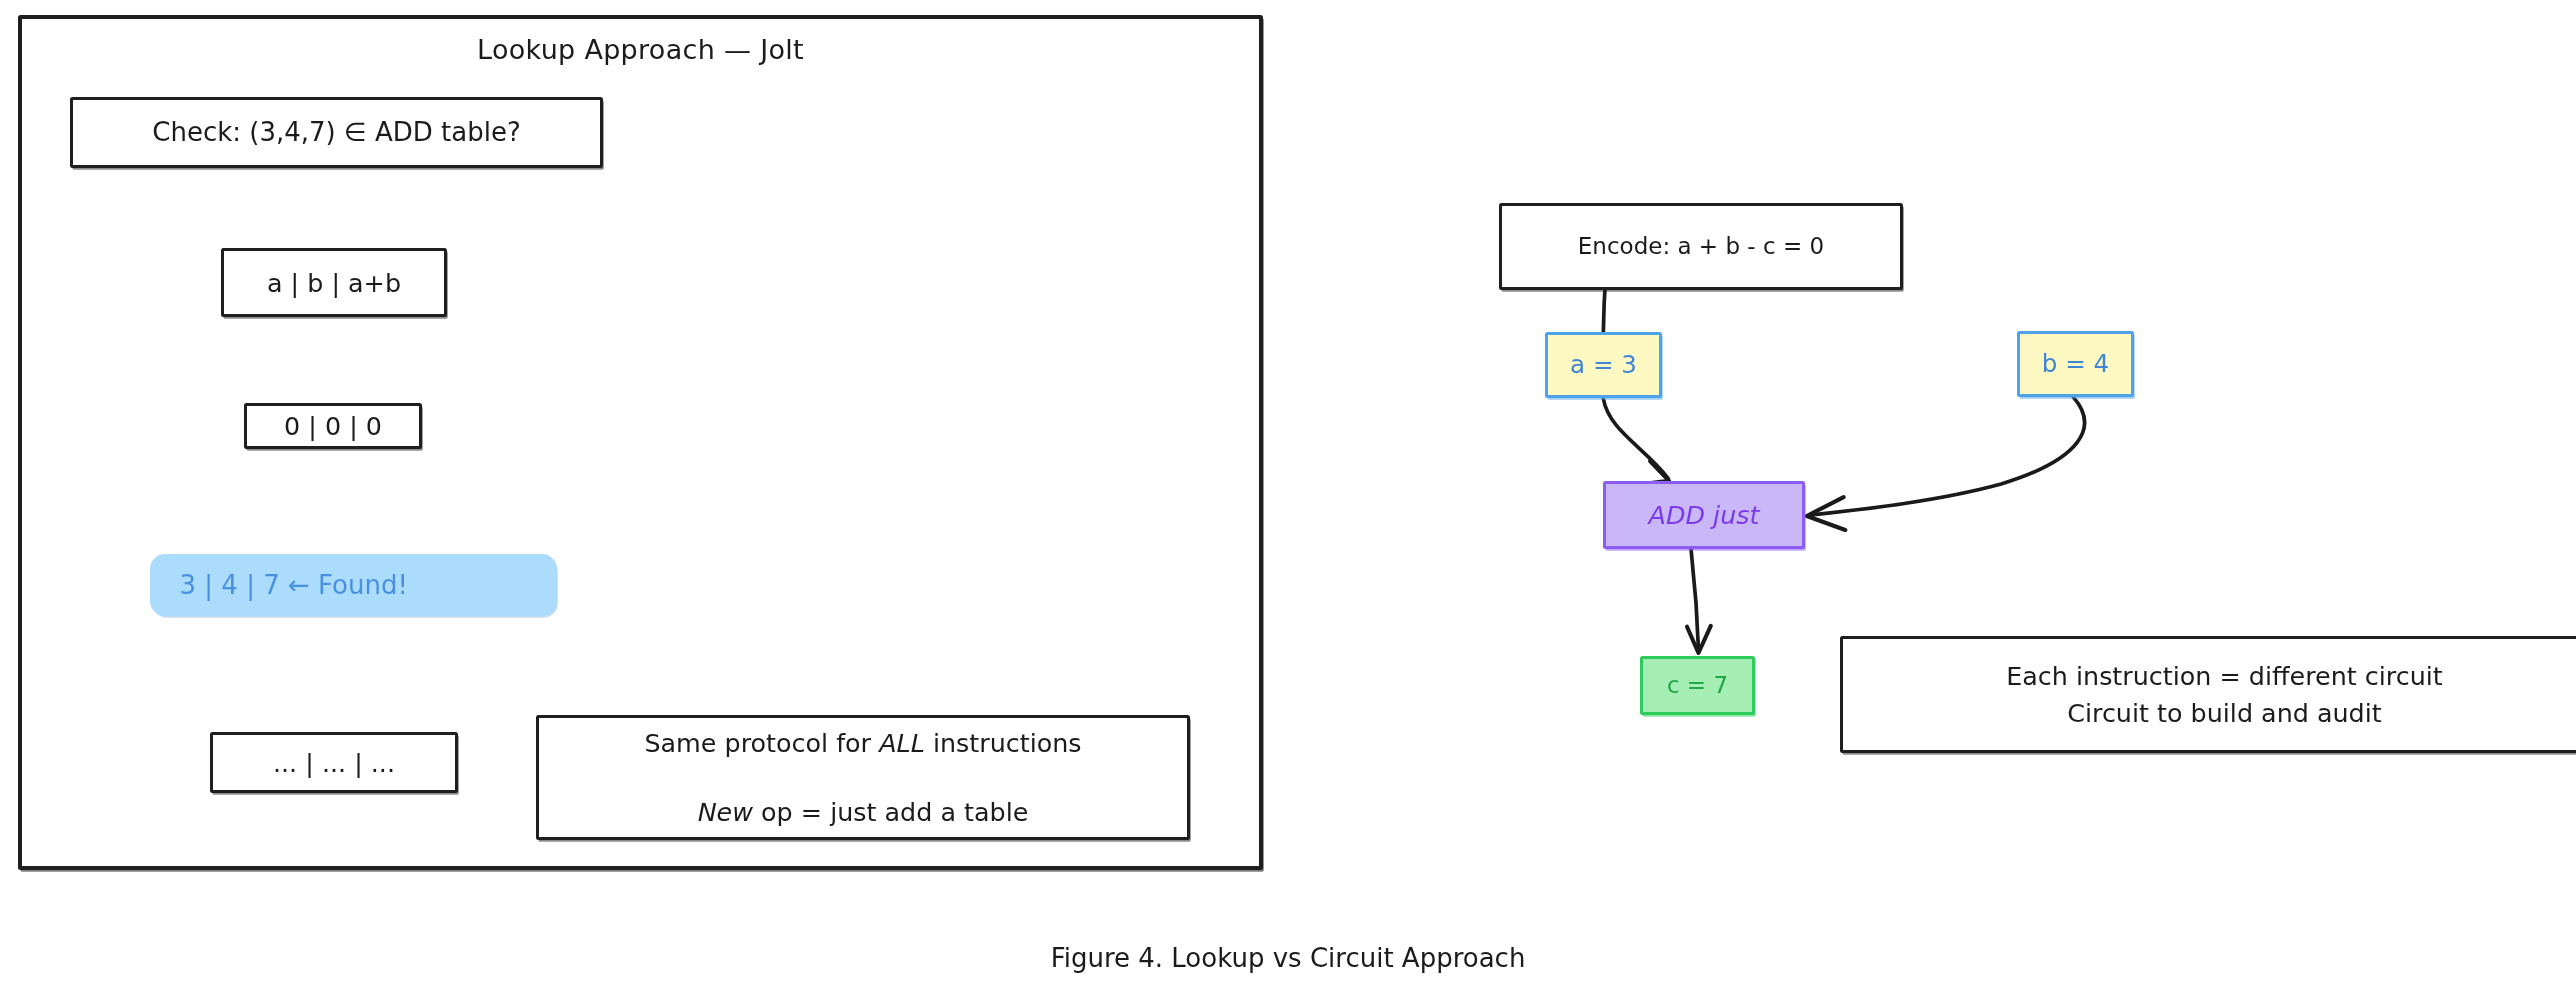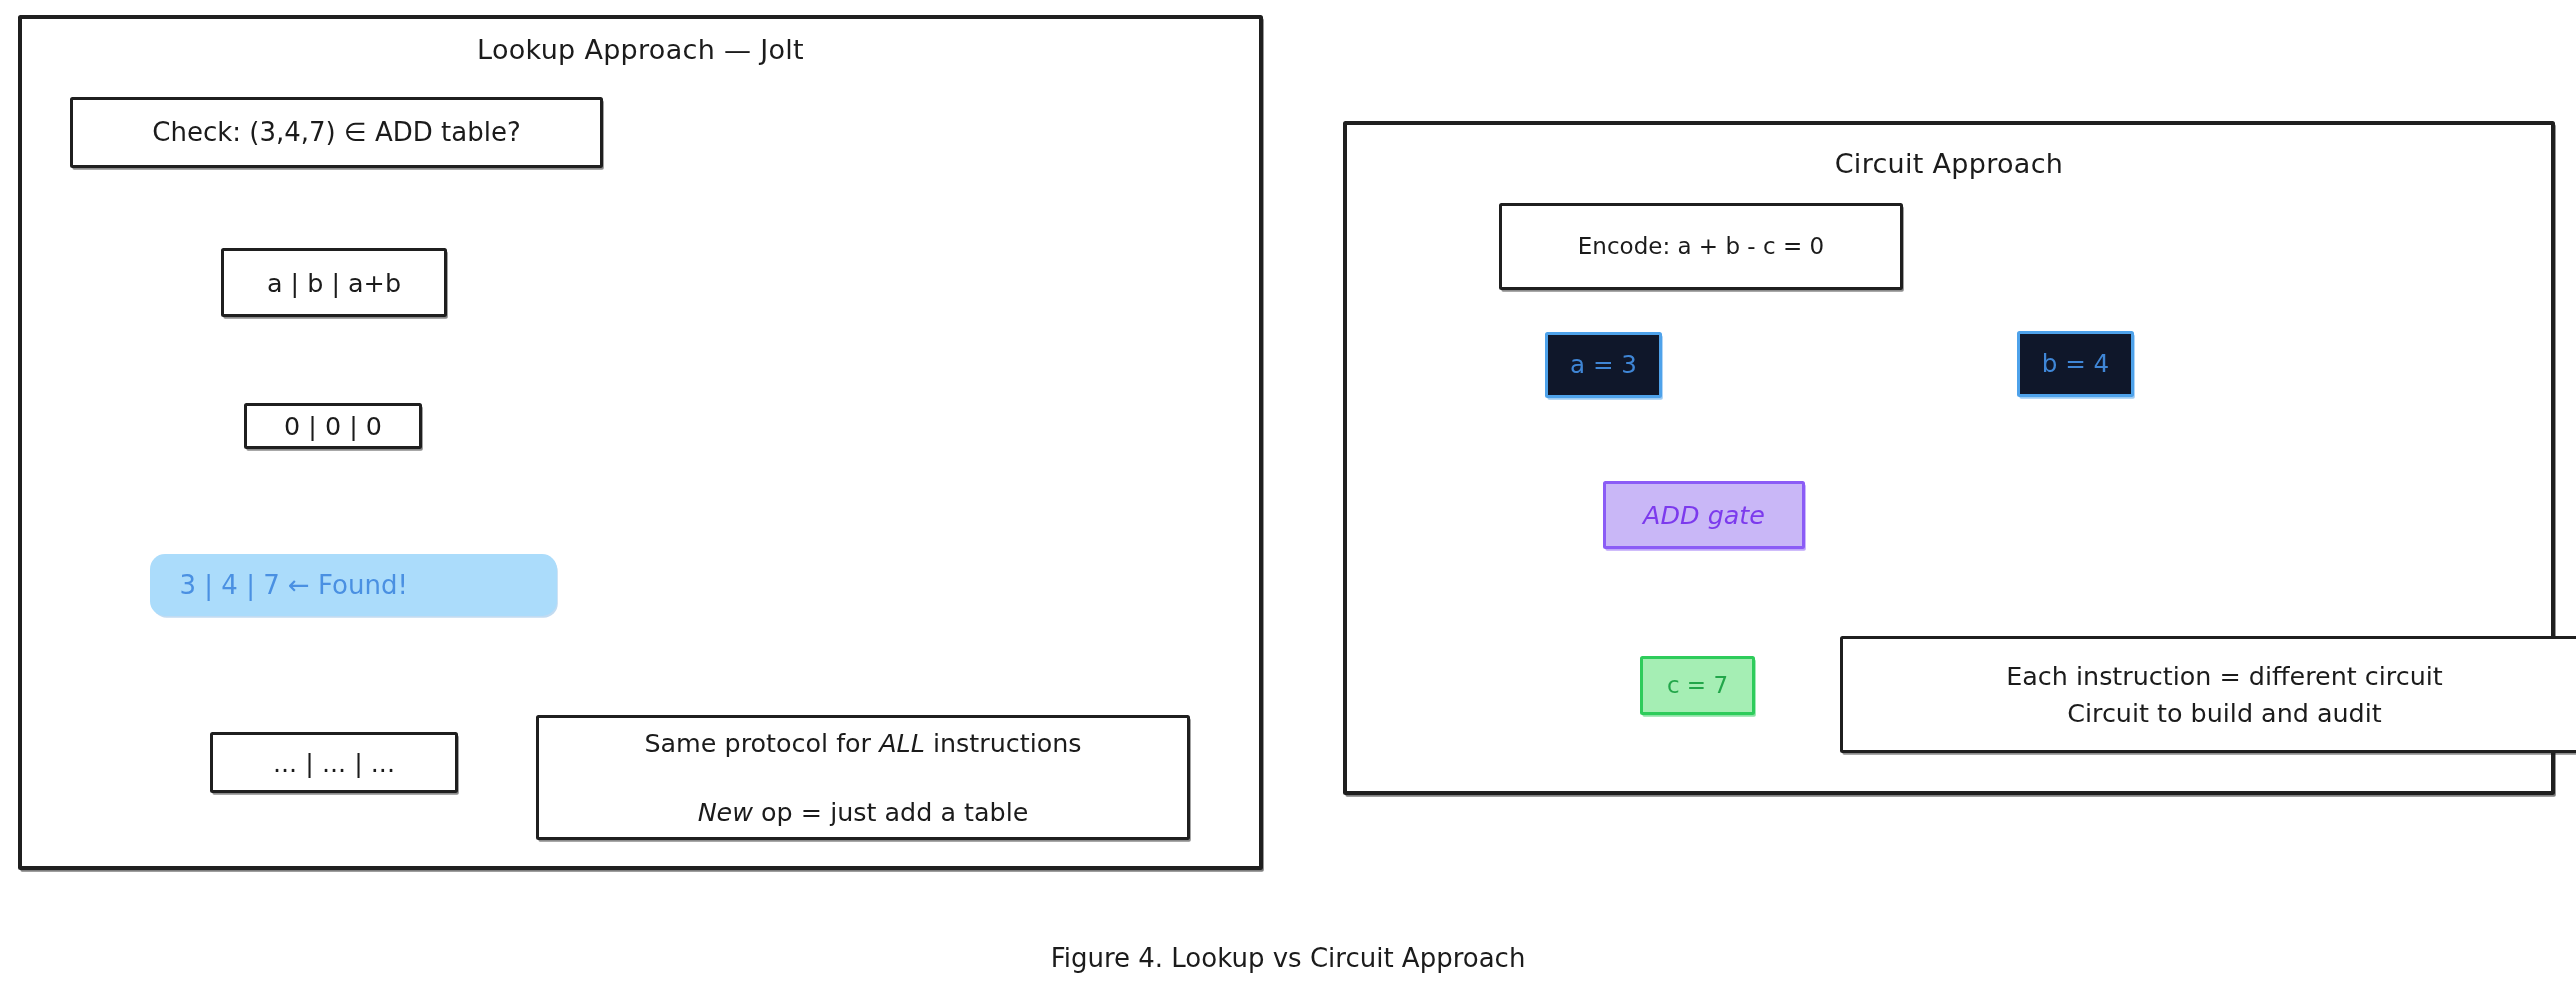--- a/index.html
+++ b/index.html
@@ -57,21 +57,21 @@
     background: #ffffff;
     color: #1b1b1b;
     border-radius: 2.5px;
     padding: 4px 13px;
     font-size: 25.4px;
     line-height: 1.26;
     box-shadow: 1.6px 2.5px 0 -0.8px rgba(25,25,25,.5);
   }
 
   .node.blue {
-    background: #0f172a;
+    background: #fef9c3;
     border-color: #4ea2ea;
     color: #3f86d6;
     box-shadow: 1.6px 2.5px 0 -0.8px rgba(78,162,234,.55);
   }
   .node.purple {
     background: #c9b7f7;
     border-color: #8b5cf6;
     color: #7c3aed;
     box-shadow: 1.6px 2.5px 0 -0.8px rgba(139,92,246,.55);
   }
@@ -171,31 +171,28 @@
 
   <div class="node highlight-row" id="node-found">3 | 4 | 7  ← Found!</div>
 
   <div class="node" id="node-dots">... | ... | ...</div>
 
   <div class="node note" id="note-left">
     <div><span>Same protocol for </span><span class="it">ALL</span><span> instructions</span></div>
     <div><span class="it">New</span><span> op = just add a table</span></div>
   </div>
 
-  <div class="panel" id="panel-right">
-    <div class="panel-title">Circuit Approach</div>
-  </div>
 
   <div class="node" id="node-encode">Encode: a + b - c = 0</div>
 
   <div class="node blue" id="node-a">a = 3</div>
 
   <div class="node blue" id="node-b">b = 4</div>
 
-  <div class="node purple" id="node-addgate">ADD gate</div>
+  <div class="node purple" id="node-addgate">ADD just</div>
 
   <div class="node green" id="node-c">c = 7</div>
 
   <div class="node note" id="note-right">
     <div>Each instruction = different circuit</div>
     <div>Circuit to build and audit</div>
   </div>
 
   <div id="figure-caption">Figure 4. Lookup vs Circuit Approach</div>
 

